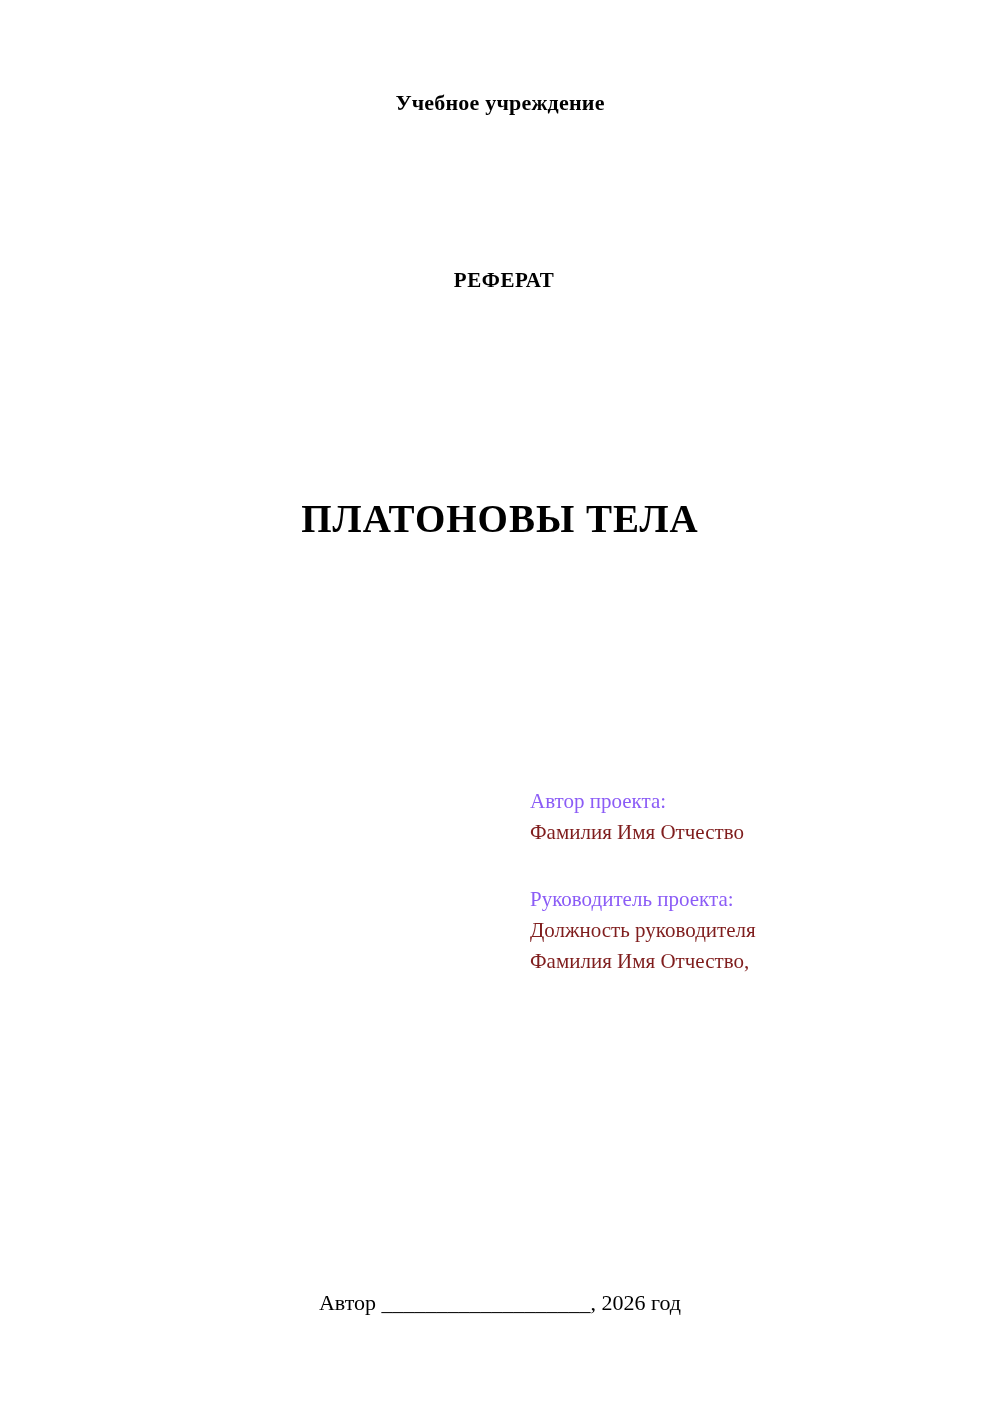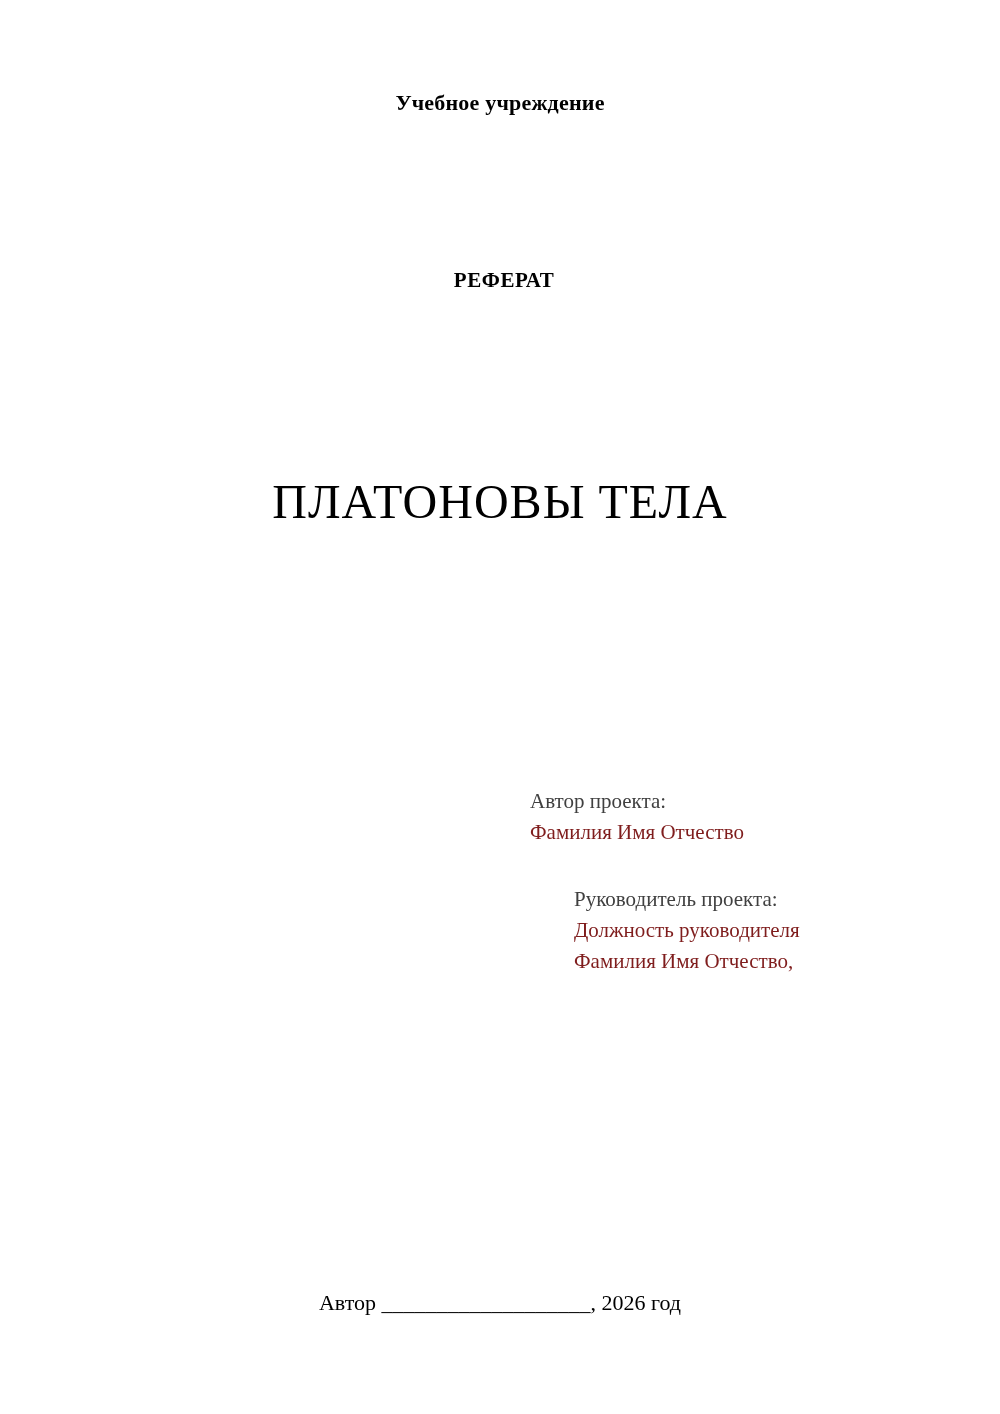--- a/index.html
+++ b/index.html
@@ -45,58 +45,57 @@
     text-align: center;
     font-size: 21px;
     line-height: 28px;
     font-weight: 700;
     letter-spacing: 0.6px;
   }
 
   
   .doc-title {
     position: absolute;
-    top: 445px;
+    top: 468px;
     left: 0;
     width: 100%;
     text-align: center;
-    font-size: 48px;
+    font-size: 39px;
     line-height: 50px;
-    font-weight: 400;
+    font-weight: 700;
     letter-spacing: 1px;
   }
 
   
   .credits {
     position: absolute;
     top: 786px;
     left: 530px;
     width: 400px;
     text-align: left;
   }
   .credits-label {
     font-size: 21px;
     line-height: 31px;
     font-weight: 400;
-    color: #404040;
+    color: #8b5cf6;
     margin: 0;
   }
   .credits-value {
     font-size: 21px;
     line-height: 31px;
     font-weight: 400;
     color: #7f1d1d;
     margin: 0;
   }
   .credits-group {
     margin-bottom: 36px;
   }
   .credits-group:last-child {
     margin-bottom: 0;
-    margin-left: 44px;
   }
 
   
   .footer {
     position: absolute;
     top: 1288px;
     left: 0;
     width: 100%;
     text-align: center;
     font-size: 22px;

